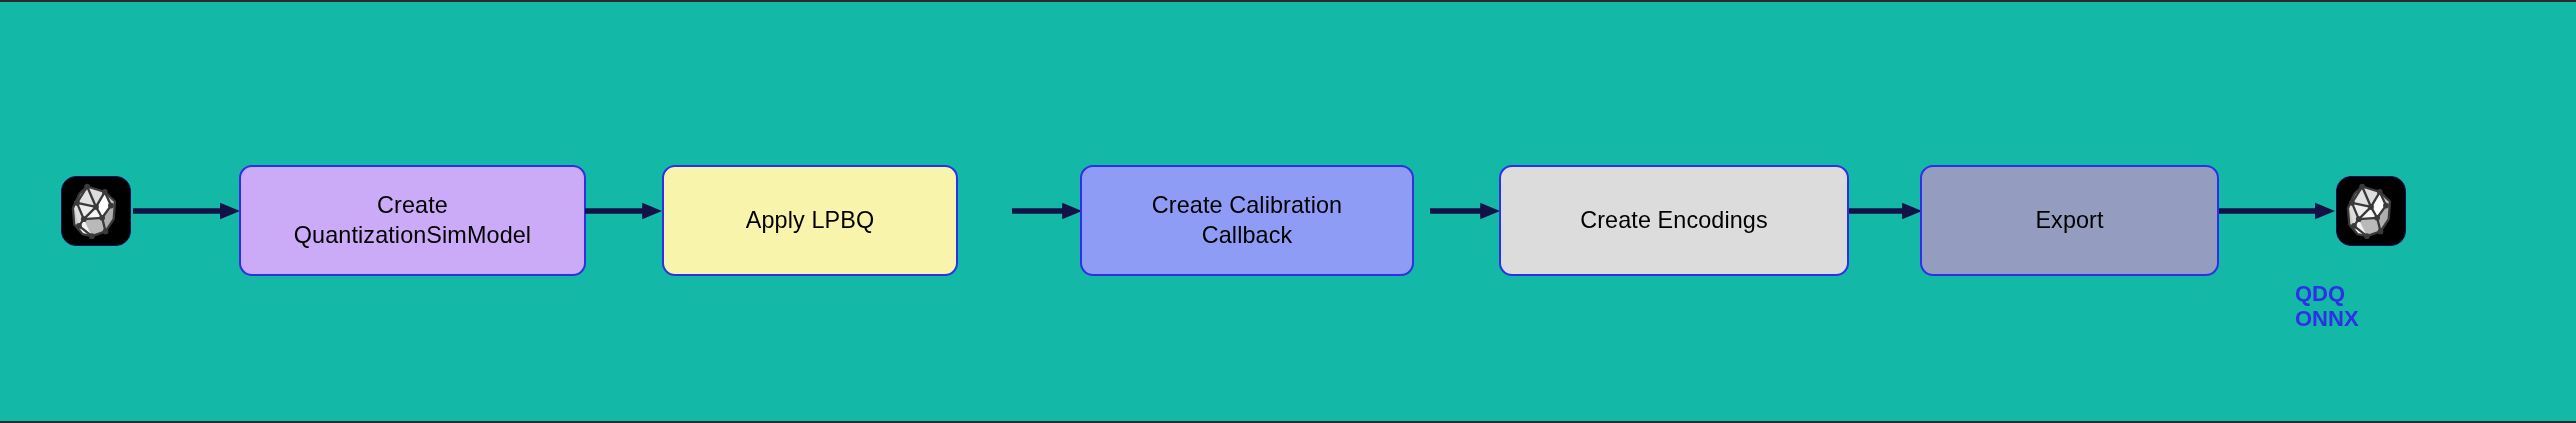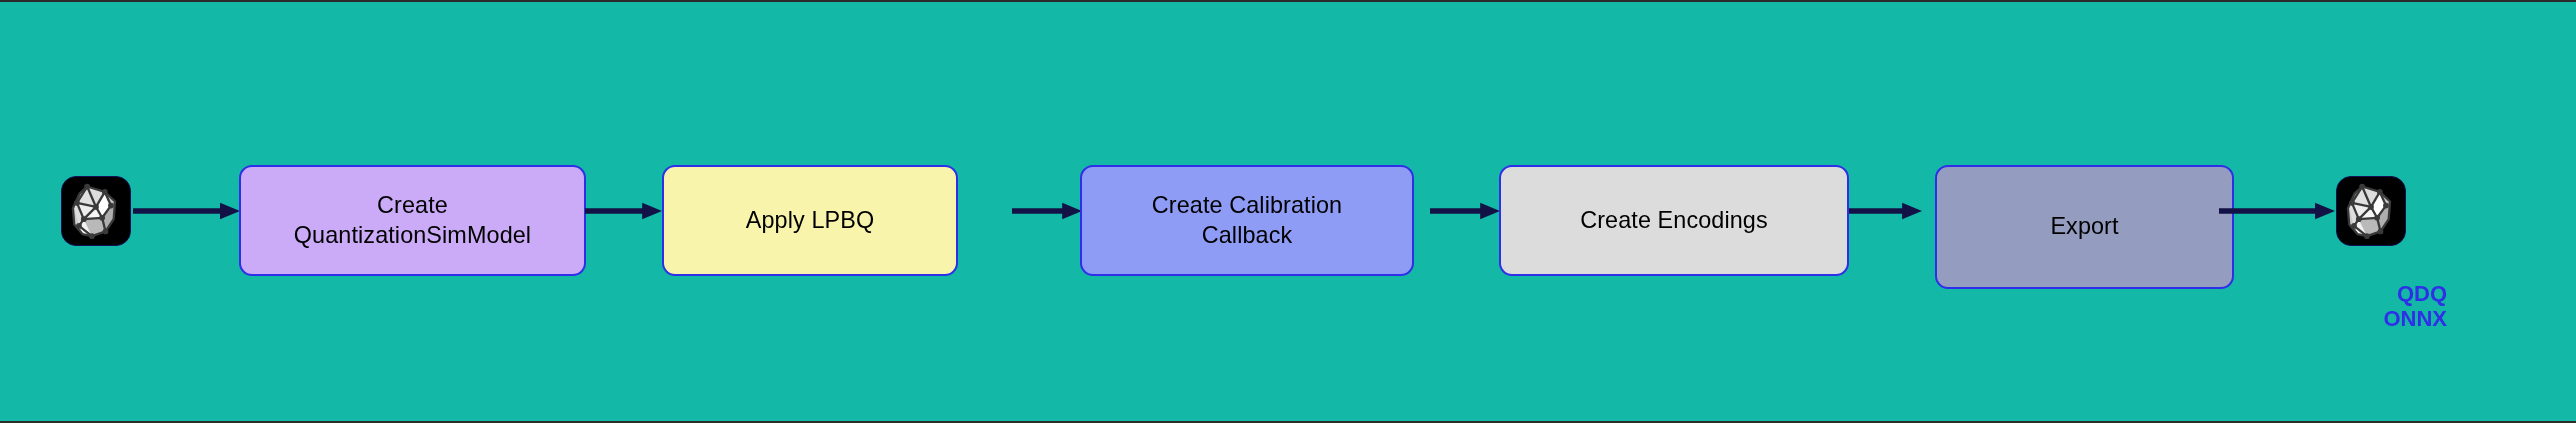--- a/index.html
+++ b/index.html
@@ -60,21 +60,21 @@
     background: #000000;
     border: 1.8px solid #101057;
     box-sizing: border-box;
     overflow: hidden;
   }
   .onnx-icon svg { display: block; width: 100%; height: 100%; }
 
   .endpoint-caption {
     position: absolute;
     width: 152px;
-    text-align: right;
+    text-align: left;
     color: #2f2fe8;
     font-weight: bold;
     font-size: 22px;
     line-height: 1.15;
     white-space: pre-line;
   }
 
   
   .arrow {
     position: absolute;
@@ -180,21 +180,21 @@
     <span class="label" style="white-space: pre-line;">Create Encodings</span>
   </div>
 
   <div class="arrow" style="left:1849px; top:201px; width:73px;">
     <svg viewBox="0 0 125 34" preserveAspectRatio="none">
       <line x1="0" y1="17" x2="93" y2="17" stroke="#121246" stroke-width="9"></line>
       <polygon points="91,3 125,17 91,31" fill="#121246"></polygon>
     </svg>
   </div>
 
-  <div class="node" style="left:1920px; top:165px; width:299px; height:124px; background:#949cc0;margin-left:15px;">
+  <div class="node" style="left:1920px; top:165px; width:299px; height:111px; background:#949cc0;">
     <span class="label" style="white-space: pre-line;">Export</span>
   </div>
 
   <div class="arrow" style="left:2219px; top:201px; width:116px;">
     <svg viewBox="0 0 198 34" preserveAspectRatio="none">
       <line x1="0" y1="17" x2="166" y2="17" stroke="#121246" stroke-width="9"></line>
       <polygon points="164,3 198,17 164,31" fill="#121246"></polygon>
     </svg>
   </div>
 

